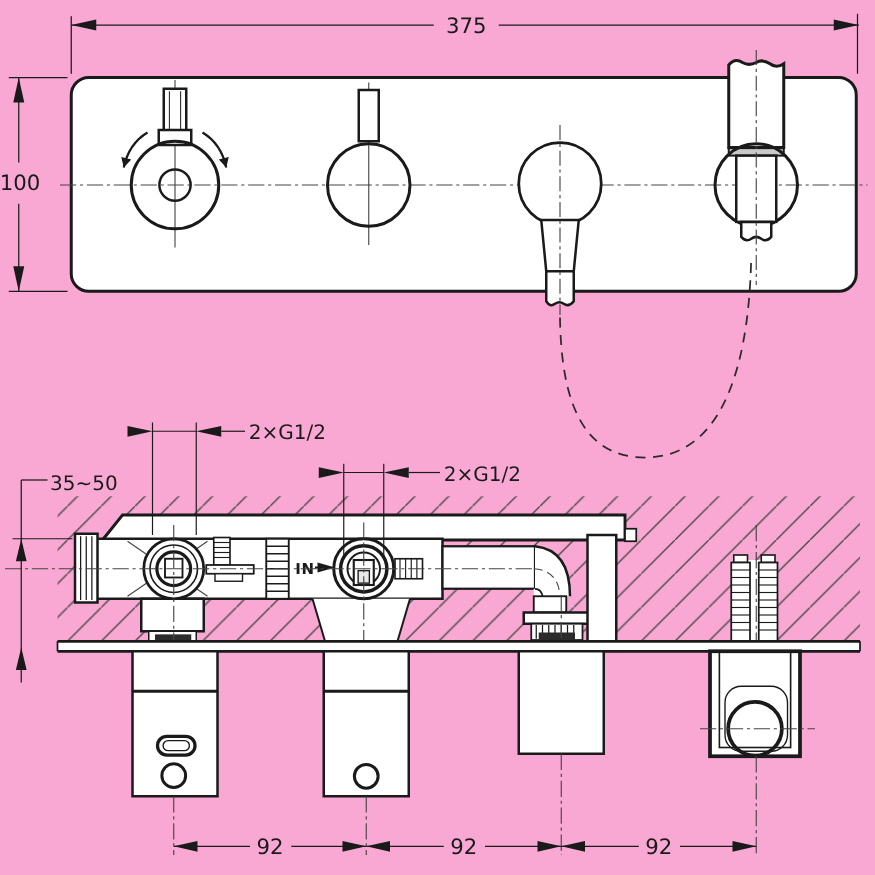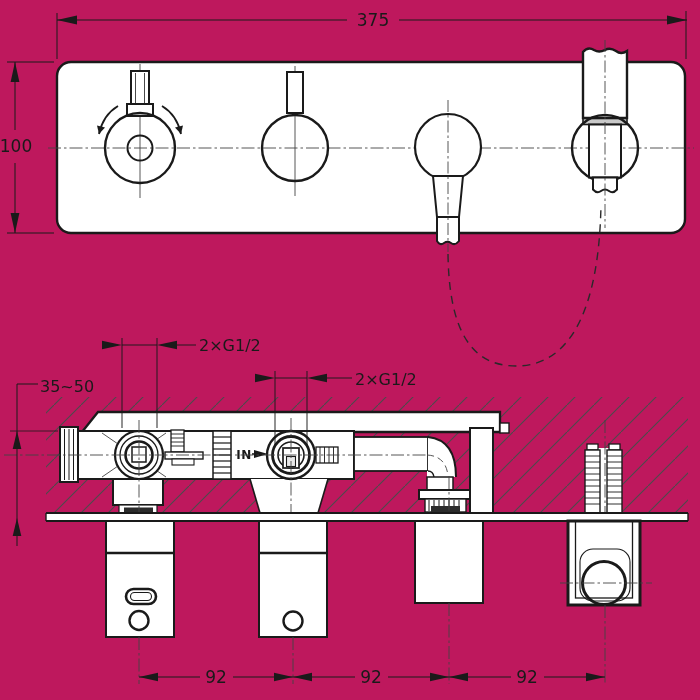--- a/index.html
+++ b/index.html
@@ -1,16 +1,16 @@
 <!DOCTYPE html>
 <html><head>
 <meta charset="utf-8">
 <style>
   html,body{margin:0;padding:0;background:#ffffff;}
-  .stage{width:700px;height:700px;background:#be185d;position:relative;font-family:"DejaVu Sans",sans-serif;}
+  .stage{width:700px;height:700px;background:#f9a8d4;position:relative;font-family:"DejaVu Sans",sans-serif;}
   svg{display:block;}
   text{font-family:"DejaVu Sans","Liberation Sans",sans-serif;fill:#1a1a1a;}
   .dimtxt{font-size:17px;}
   .dimtxt-sm{font-size:16px;}
   .intxt{font-size:12px;font-weight:bold;letter-spacing:.5px;}
 </style>
 </head>
 <body>
 
 <div class="stage">

